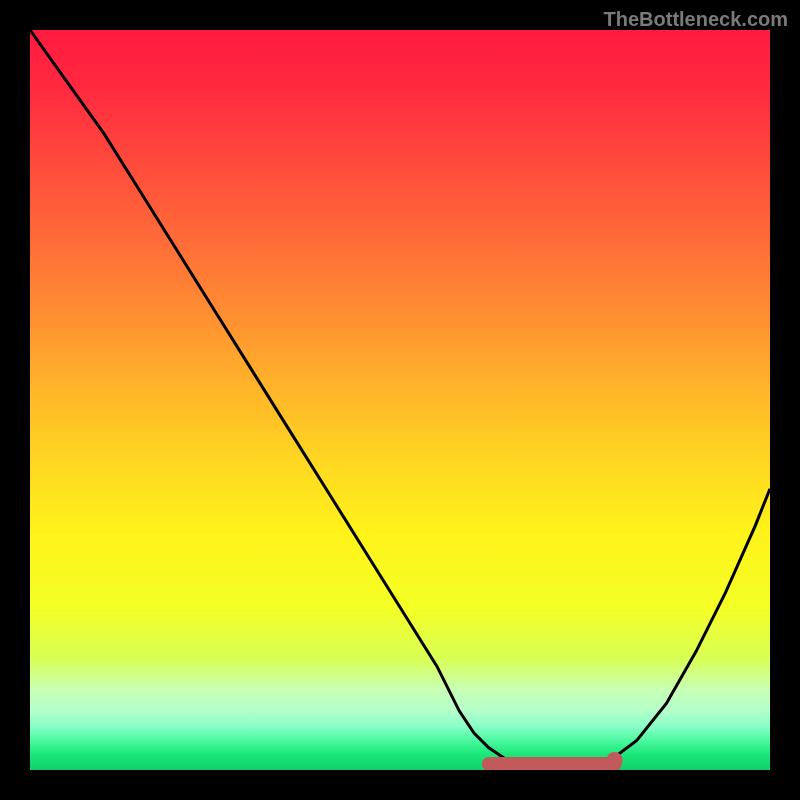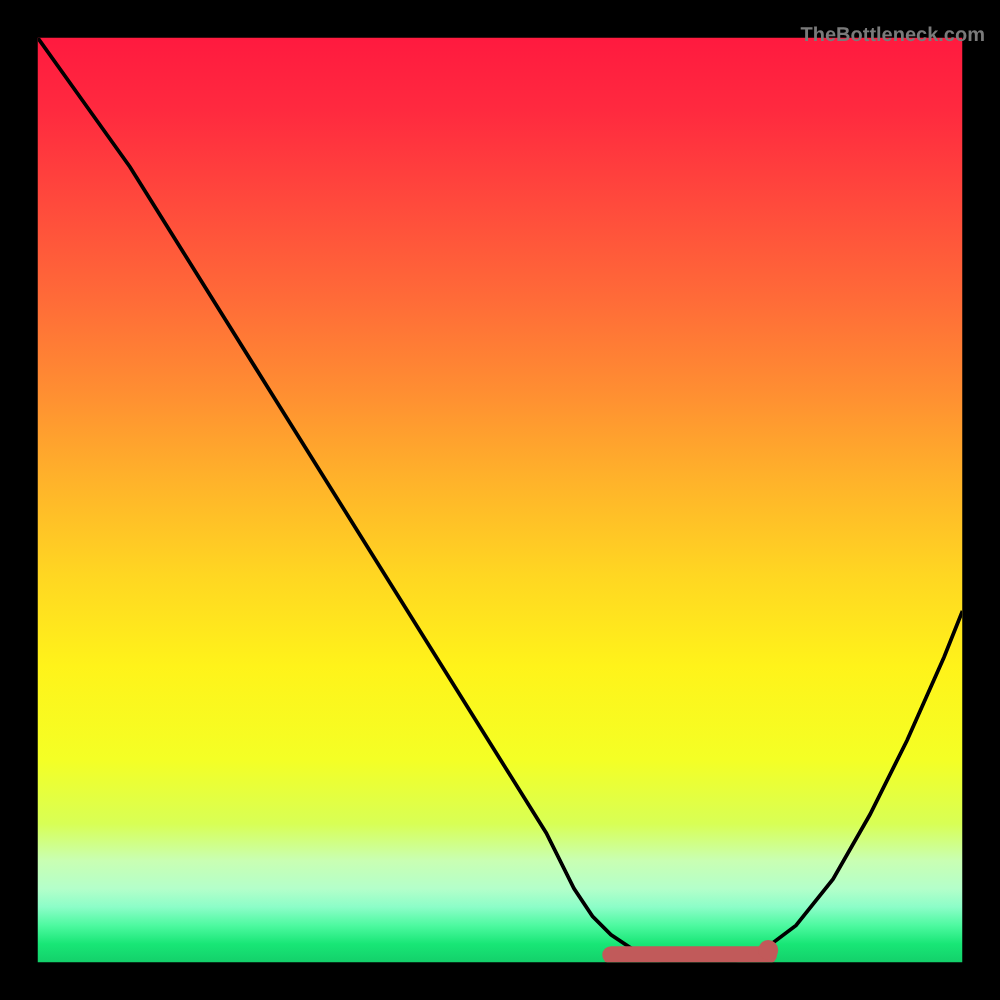--- a/index.html
+++ b/index.html
@@ -6,24 +6,24 @@
   body {
     width: 800px;
     height: 800px;
     background: #000;
     position: relative;
     font-family: Arial, sans-serif;
     overflow: hidden;
   }
   .watermark {
     position: absolute;
-    top: 20px;
+    top: 8px;
     right: 12px;
     color: #7a7a7a;
-    font-size: 16px;
+    font-size: 20px;
     font-weight: bold;
     z-index: 10;
   }
   .plot-area {
     position: absolute;
     left: 30px;
     top: 30px;
     width: 740px;
     height: 740px;
     overflow: hidden;

